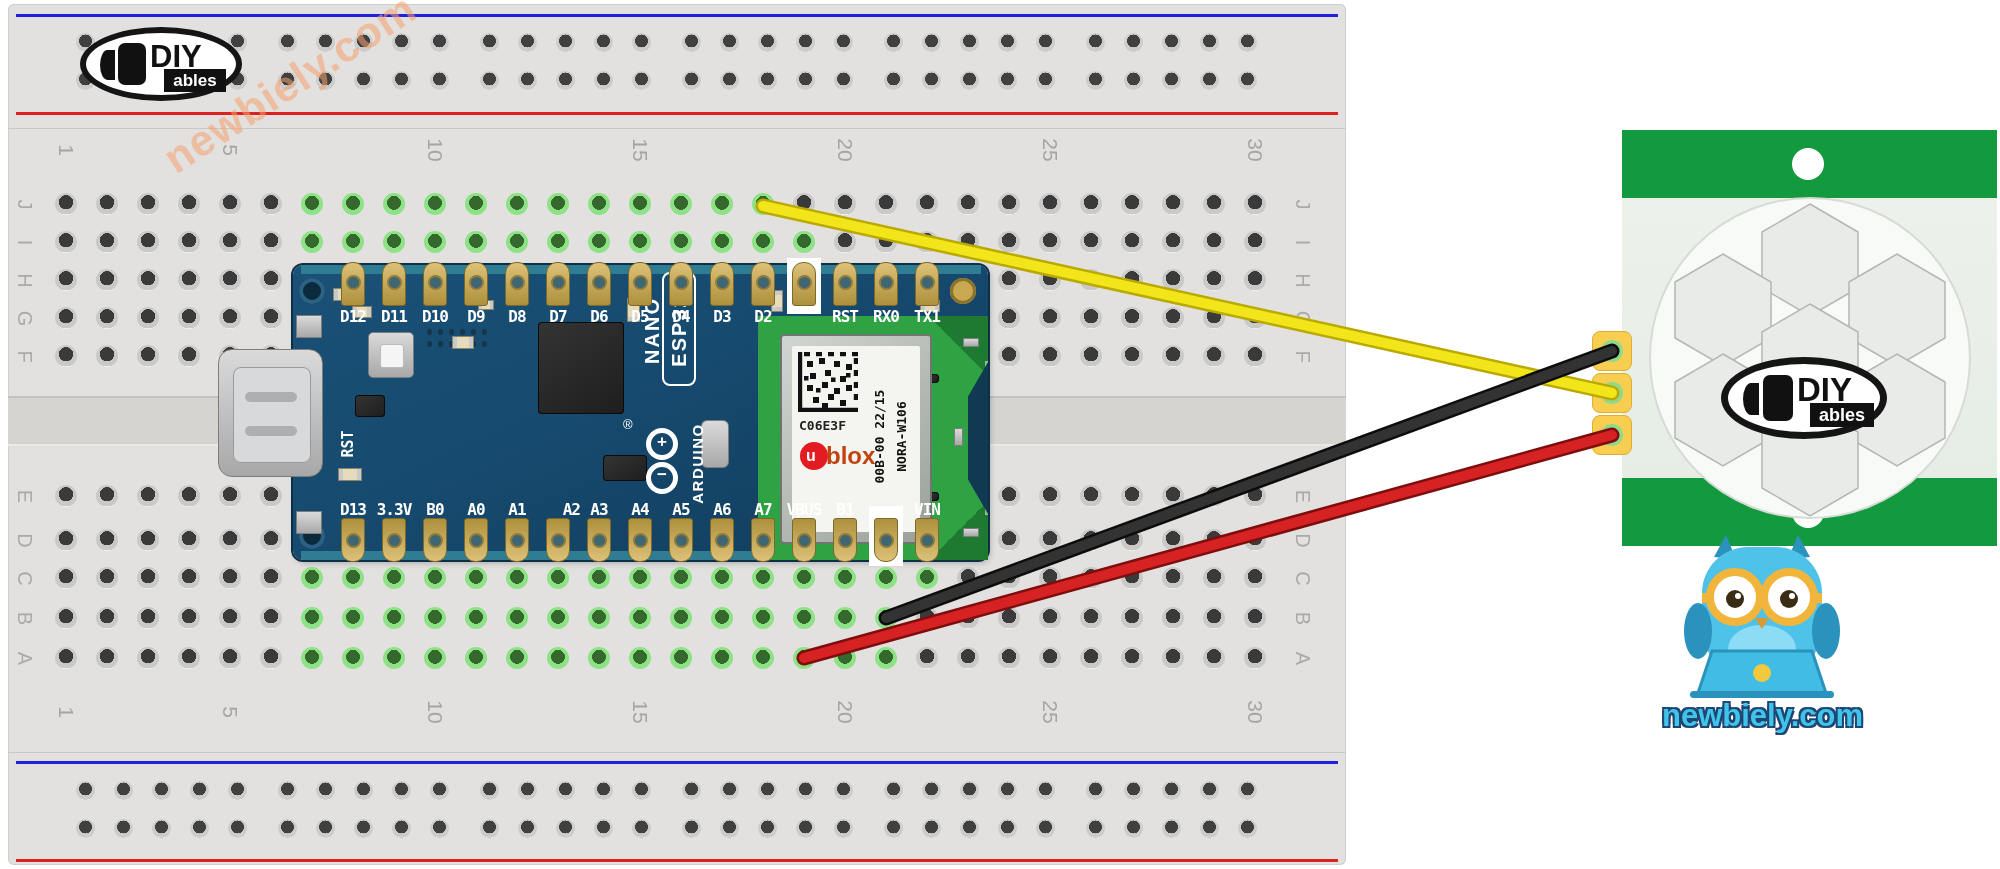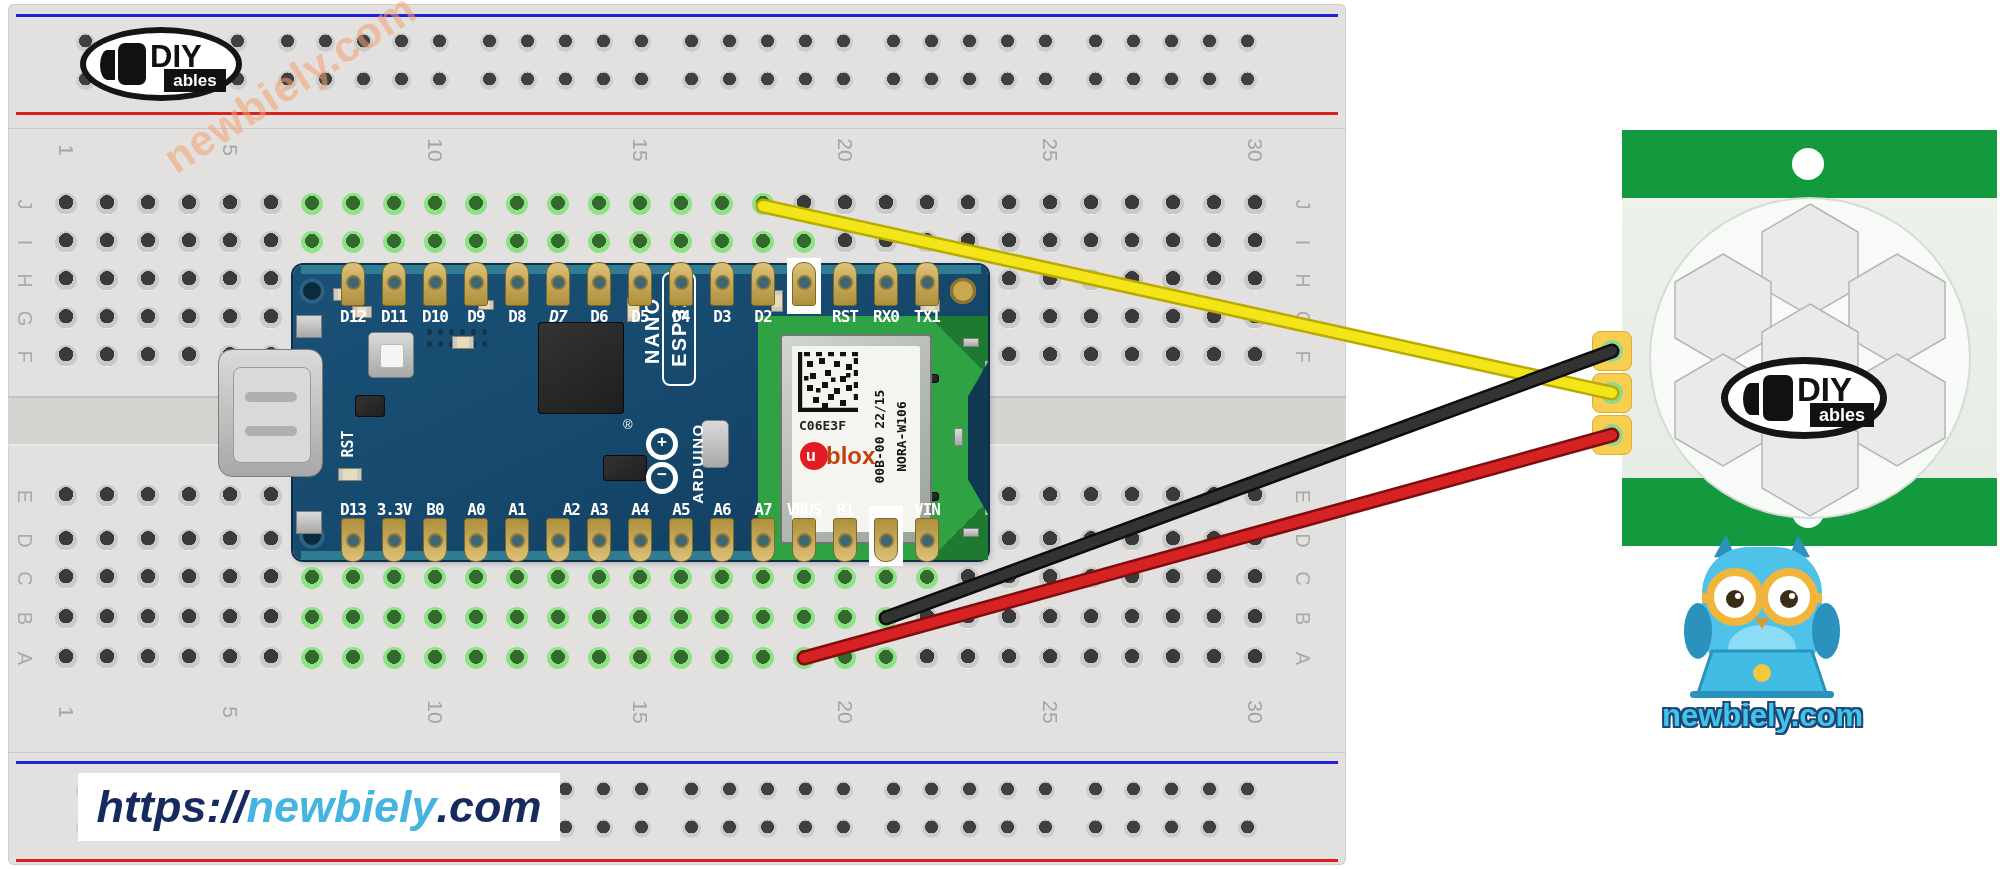--- a/index.html
+++ b/index.html
@@ -637,21 +637,21 @@
         <div class="pin-hole" style="left: 134.5px; top: 10px;"></div>
         <div class="pin-label" style="left: 120px; top: 42px;">D10</div>
         <div class="tab-top" style="left: 171px; top: -3px;"></div>
         <div class="pin-hole" style="left: 175.5px; top: 10px;"></div>
         <div class="pin-label" style="left: 161px; top: 42px;">D9</div>
         <div class="tab-top" style="left: 212px; top: -3px;"></div>
         <div class="pin-hole" style="left: 216.5px; top: 10px;"></div>
         <div class="pin-label" style="left: 202px; top: 42px;">D8</div>
         <div class="tab-top" style="left: 253px; top: -3px;"></div>
         <div class="pin-hole" style="left: 257.5px; top: 10px;"></div>
-        <div class="pin-label" style="left: 243px; top: 42px; font-style: italic;">D7</div>
+        <div class="pin-label" style="left: 243px; top: 42px;">D7</div>
         <div class="tab-top" style="left: 294px; top: -3px;"></div>
         <div class="pin-hole" style="left: 298.5px; top: 10px;"></div>
         <div class="pin-label" style="left: 284px; top: 42px;">D6</div>
         <div class="tab-top" style="left: 335px; top: -3px;"></div>
         <div class="pin-hole" style="left: 339.5px; top: 10px;"></div>
         <div class="pin-label" style="left: 325px; top: 42px;">D5</div>
         <div class="tab-top" style="left: 376px; top: -3px;"></div>
         <div class="pin-hole" style="left: 380.5px; top: 10px;"></div>
         <div class="pin-label" style="left: 366px; top: 42px;">D4</div>
         <div class="tab-top" style="left: 417px; top: -3px;"></div>
@@ -758,25 +758,20 @@
 
   <svg id="wires" class="abs" style="left:0;top:0;" width="2000" height="869">
       <path d="M763 206 L1612 393" stroke="#b9a900" stroke-width="15" stroke-linecap="round" fill="none"></path>
       <path d="M763 206 L1612 393" stroke="#f2e51a" stroke-width="10" stroke-linecap="round" fill="none"></path>
       <path d="M804 658 L1612 435" stroke="#7e0d0d" stroke-width="15" stroke-linecap="round" fill="none"></path>
       <path d="M804 658 L1612 435" stroke="#d62222" stroke-width="10" stroke-linecap="round" fill="none"></path>
       <path d="M886 618 L1612 351" stroke="#0d0d0d" stroke-width="15" stroke-linecap="round" fill="none"></path>
       <path d="M886 618 L1612 351" stroke="#333333" stroke-width="10" stroke-linecap="round" fill="none"></path>
     </svg>
 
-  <div id="urlbar" class="abs">
-    <span style="color:#172a5e;">https://</span>
-      <span style="color:#45b4e0;">newbiely</span>
-      <span style="color:#172a5e;">.com</span>
-  </div>
 
   <svg class="abs" style="left:1662px;top:533px;" width="200" height="165" viewBox="0 0 200 165">
     <polygon points="52,24 64,2 74,26" fill="#2a92bd"></polygon>
     <polygon points="148,24 136,2 126,26" fill="#2a92bd"></polygon>
     <rect x="40" y="14" width="120" height="128" rx="46" fill="#4fc2e9"></rect>
     <ellipse cx="36" cy="98" rx="14" ry="28" fill="#2a92bd"></ellipse>
     <ellipse cx="164" cy="98" rx="14" ry="28" fill="#2a92bd"></ellipse>
     <ellipse cx="100" cy="116" rx="34" ry="24" fill="#8ddcf5"></ellipse>
     <rect x="40" y="60" width="120" height="10" fill="#f2b53c"></rect>
     <circle cx="73" cy="64" r="25" fill="#ffffff" stroke="#f2b53c" stroke-width="8"></circle>

